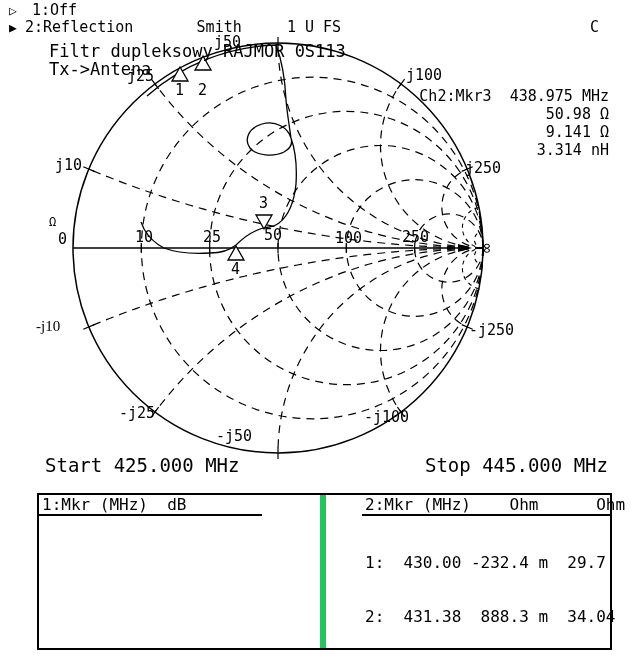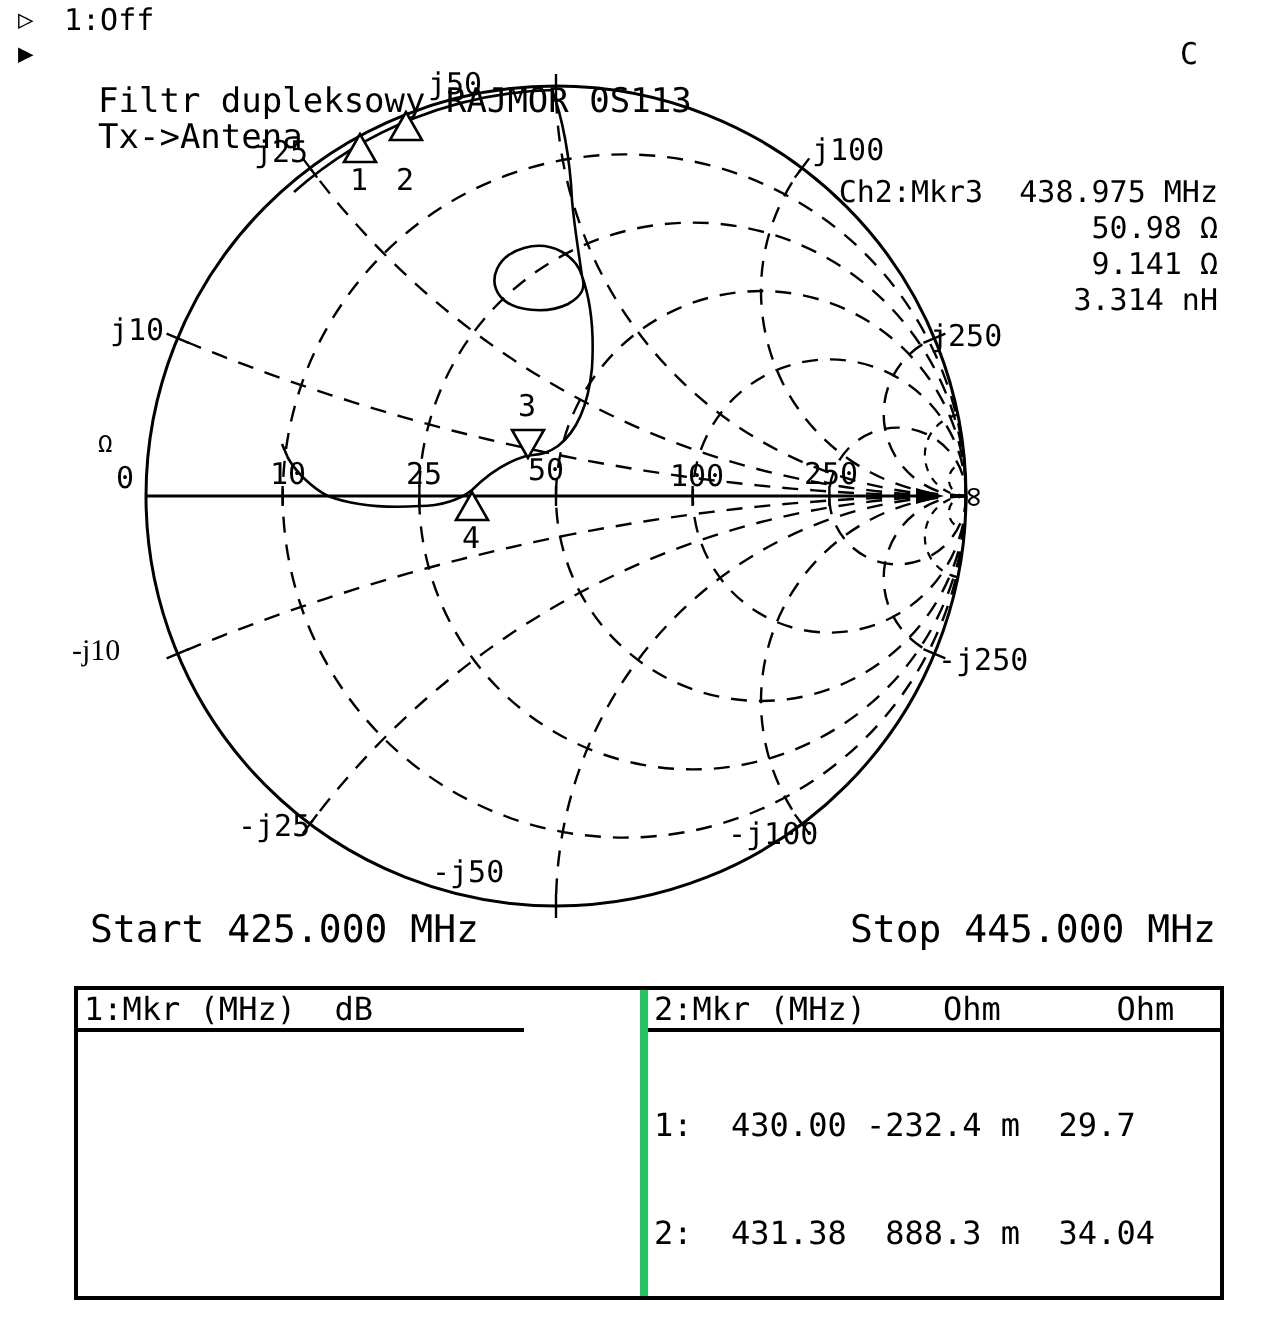--- a/index.html
+++ b/index.html
@@ -10,21 +10,21 @@
   .t{position:absolute;white-space:pre;line-height:1.05;color:#000;}
   .f12{font-size:12px}
   .f13{font-size:13px}
   .f15{font-size:15px}
   .f16{font-size:16px}
   .f17{font-size:17px}
   .f19{font-size:19px}
   .rot90{transform:rotate(90deg);transform-origin:50% 50%;}
   svg{position:absolute;left:0;top:0;}
   .mkr-table{position:absolute;left:37px;top:493px;width:571px;height:153px;border:2px solid #000;}
-  .panel-right{position:absolute;left:281px;top:0;right:0;bottom:0;border-left:4px solid #22c55e;}
+  .panel-right{position:absolute;left:281px;top:0;right:0;bottom:0;border-left:6px solid #22c55e;padding-left:36px;}
   .panel-left{position:absolute;left:0;top:0;width:223px;bottom:0;}
   .tbl-head{height:19px;border-bottom:2px solid #000;font-size:16px;line-height:19px;white-space:pre;padding-left:3px;}
   .tbl-rows{padding:2px 0 0 3px;font-size:16px;line-height:18px;white-space:pre;}
 </style>
 </head>
 <body>
 
 <div id="screen">
 
   <svg width="640" height="659" viewBox="0 0 640 659">
@@ -87,20 +87,21 @@
       <polygon points="180,67 172,81 188,81"></polygon>
       <polygon points="203,56 195,70 211,70"></polygon>
       <polygon points="264,229 256,215 272,215"></polygon>
       <polygon points="236,246 228,260 244,260"></polygon>
     </g>
   </svg>
 
   <div class="t f13" style="left:9px;top:4px;">▷</div>
   <div class="t f15" style="left:32px;top:3px;text-align:right;">1:Off</div>
   <div class="t f13" style="left:9px;top:21px;">▶</div>
+  <div class="t f15" style="left:25px;top:20px;">2:Reflection       Smith     1 U FS</div>
   <div class="t f15" style="left:590px;top:20px;">C</div>
 
   <div class="t f17" style="left:49px;top:43px;">Filtr dupleksowy RAJMOR 0S113</div>
   <div class="t f17" style="left:49px;top:61px;">Tx-&gt;Antena</div>
 
   <div class="t f15" style="right:31px;top:89px;">Ch2:Mkr3  438.975 MHz</div>
   <div class="t f15" style="right:31px;top:107px;">50.98 Ω</div>
   <div class="t f15" style="right:31px;top:125px;">9.141 Ω</div>
   <div class="t f15" style="right:31px;top:143px;">3.314 nH</div>
 

